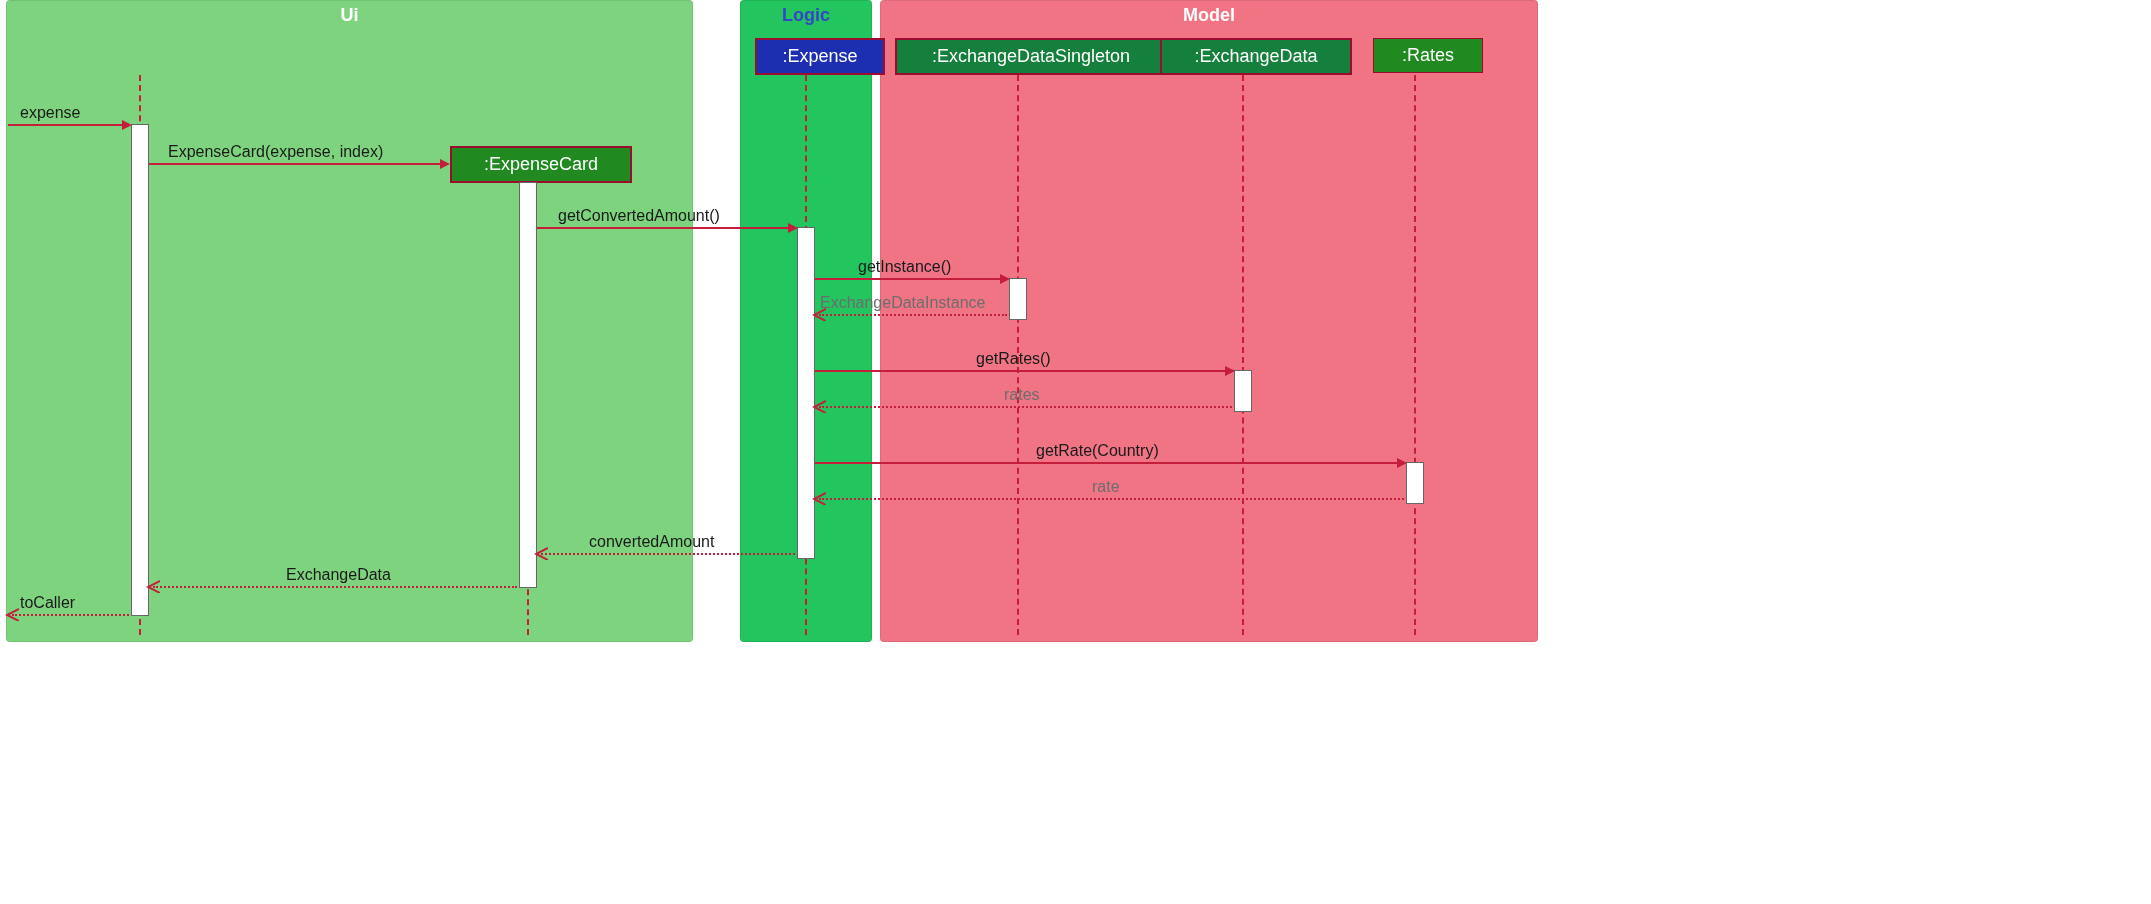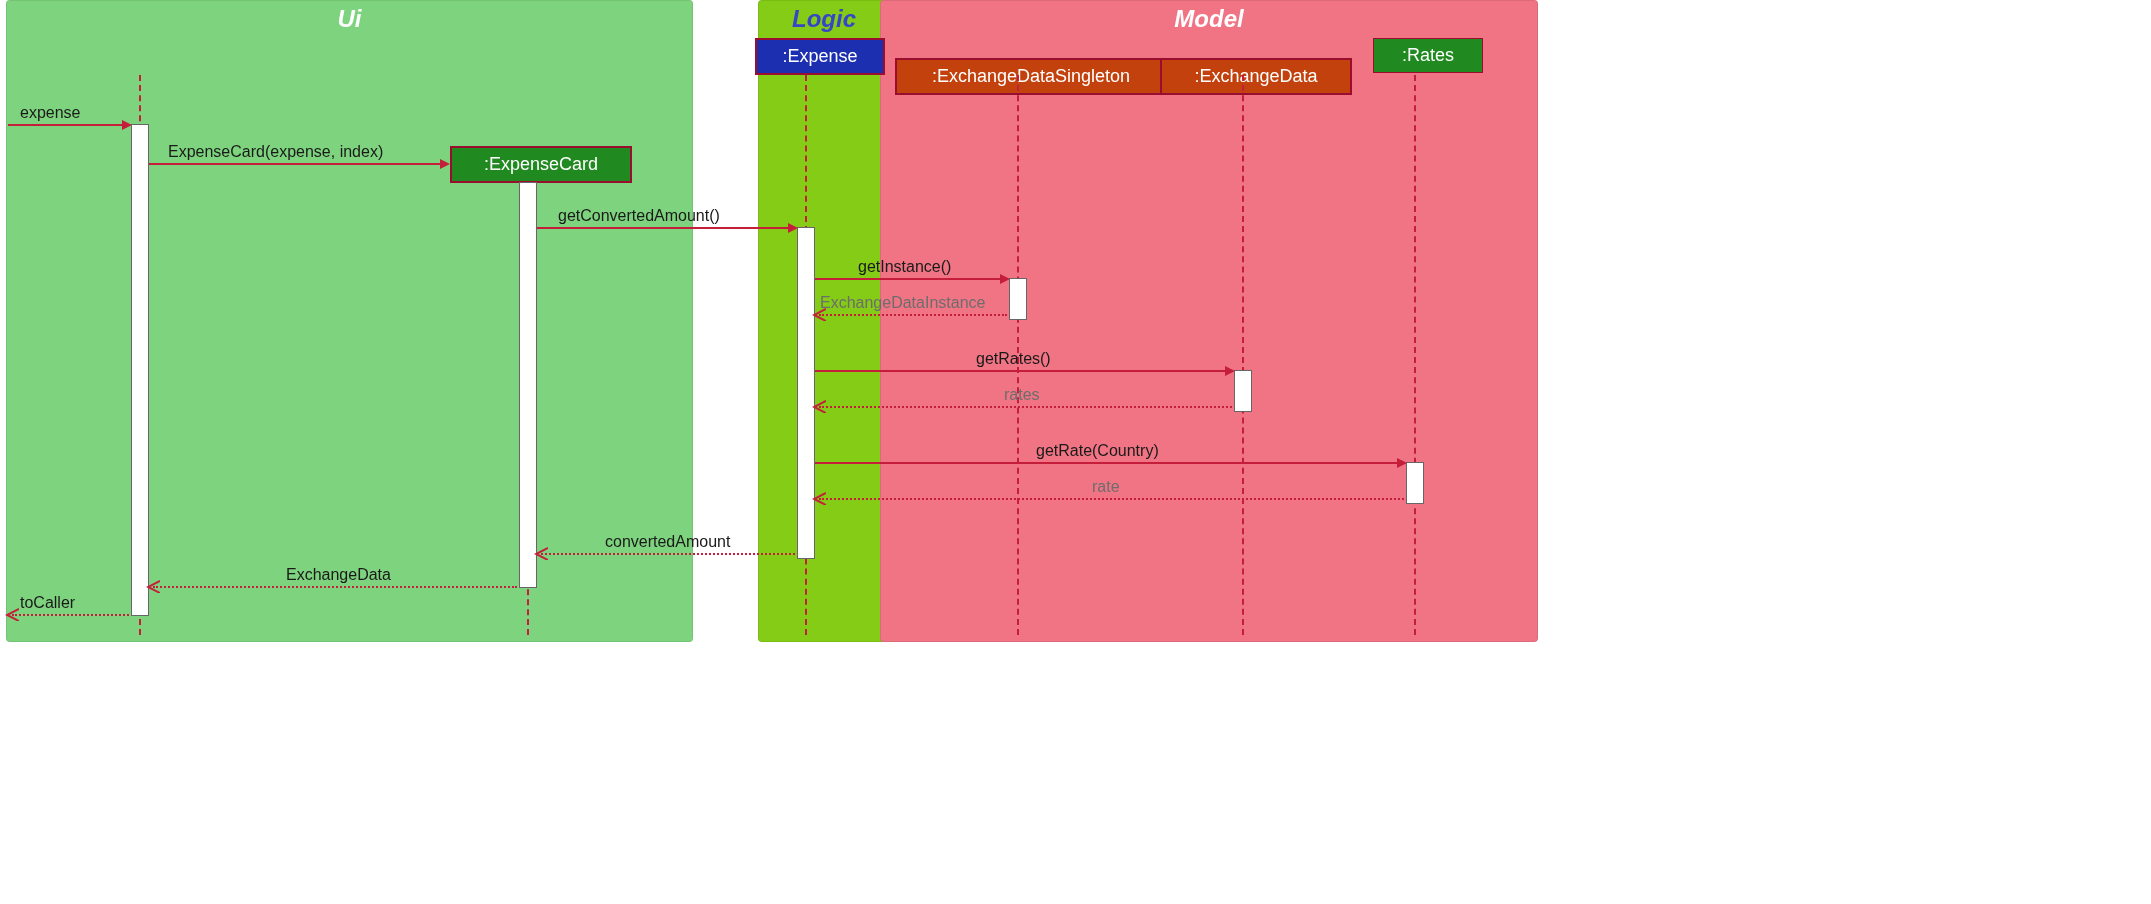--- a/index.html
+++ b/index.html
@@ -1,38 +1,38 @@
 <!DOCTYPE html>
 <html><head>
 <meta charset="utf-8">
 <style>
   body{margin:0;font-family:Arial,Helvetica,sans-serif;background:#fff;}
   #diagram{position:relative;width:1544px;height:650px;}
   .part{position:absolute;top:0;border:1px solid rgba(0,0,0,0.08);border-radius:4px;}
-  .part-title{position:absolute;top:4px;left:0;right:0;text-align:center;font-weight:bold;font-size:24px;font-style:italic;}
+  .part-title{position:absolute;top:4px;left:0;right:0;text-align:center;font-weight:bold;font-size:18px;}
   .lifeline-head{position:absolute;border:2px solid #9a0d2e;color:#fff;font-size:18px;padding:6px 14px;text-align:center;}
   .lifeline-head.green{background:#208a20;}
   .lifeline-head.blue{background:#1c2fb0;}
-  .lifeline-head.darkred{background:#c2410c;margin-top:20px;}
+  .lifeline-head.darkred{background:#15803d;}
   .dash-line{position:absolute;width:0;border-left:2px dashed #c41e3a;}
   .activation{position:absolute;width:16px;background:#fff;border:1px solid #666;}
   .msg{position:absolute;height:2px;background:#c41e3a;}
   .msg.dashed{background:none;border-top:2px dotted #c41e3a;height:0;}
   .label{position:absolute;font-size:16px;color:#1a1a1a;white-space:nowrap;}
   svg.arrowheads{position:absolute;top:0;left:0;width:1544px;height:650px;pointer-events:none;}
 </style>
 </head>
 <body>
 
 <div id="diagram">
 
   <div class="part" style="left:6px;width:685px;height:640px;background:#7ed47e;">
     <div class="part-title" style="color:#fff;">Ui</div>
   </div>
-  <div class="part" style="left:740px;width:130px;height:640px;background:#84cc16;margin-left:18px;">
+  <div class="part" style="left:740px;width:130px;height:640px;background:#22c55e;">
     <div class="part-title" style="color:#3646c7;">Logic</div>
   </div>
   <div class="part" style="left:880px;width:656px;height:640px;background:#f07484;">
     <div class="part-title" style="color:#fff;">Model</div>
   </div>
 
   <div class="lifeline-head green" style="left:450px;top:146px;width:150px;"><span>:ExpenseCard</span></div>
   <div class="lifeline-head blue" style="left:755px;top:38px;width:98px;text-align:center;"><span>:Expense</span></div>
   <div class="lifeline-head darkred" style="left:895px;top:38px;width:240px;"><span>:ExchangeDataSingleton</span></div>
   <div class="lifeline-head darkred" style="left:1160px;top:38px;width:160px;"><span>:ExchangeData</span></div>
@@ -67,21 +67,21 @@
 
   <div class="label" style="left:20px;top:104px;">expense</div>
   <div class="label" style="left:168px;top:143px;">ExpenseCard(expense, index)</div>
   <div class="label" style="left:558px;top:207px;">getConvertedAmount()</div>
   <div class="label" style="left:858px;top:258px;">getInstance()</div>
   <div class="label" style="left:820px;top:294px;color:#6d6d6d;">ExchangeDataInstance</div>
   <div class="label" style="left:976px;top:350px;">getRates()</div>
   <div class="label" style="left:1004px;top:386px;color:#6d6d6d;">rates</div>
   <div class="label" style="left:1036px;top:442px;">getRate(Country)</div>
   <div class="label" style="left:1092px;top:478px;color:#6d6d6d;">rate</div>
-  <div class="label" style="left:605px;top:533px;">convertedAmount</div>
+  <div class="label" style="left:589px;top:533px;">convertedAmount</div>
   <div class="label" style="left:286px;top:566px;">ExchangeData</div>
   <div class="label" style="left:20px;top:594px;">toCaller</div>
 
   <svg class="arrowheads">
     <defs>
       <marker id="solid" markerWidth="12" markerHeight="12" refX="9" refY="5" orient="auto">
           <path d="M0,0 L10,5 L0,10 Z" fill="#c41e3a"></path>
         </marker>
       <marker id="open" markerWidth="14" markerHeight="14" refX="11" refY="6" orient="auto">
           <path d="M0,0 L12,6 L0,12" fill="none" stroke="#c41e3a" stroke-width="2"></path>

